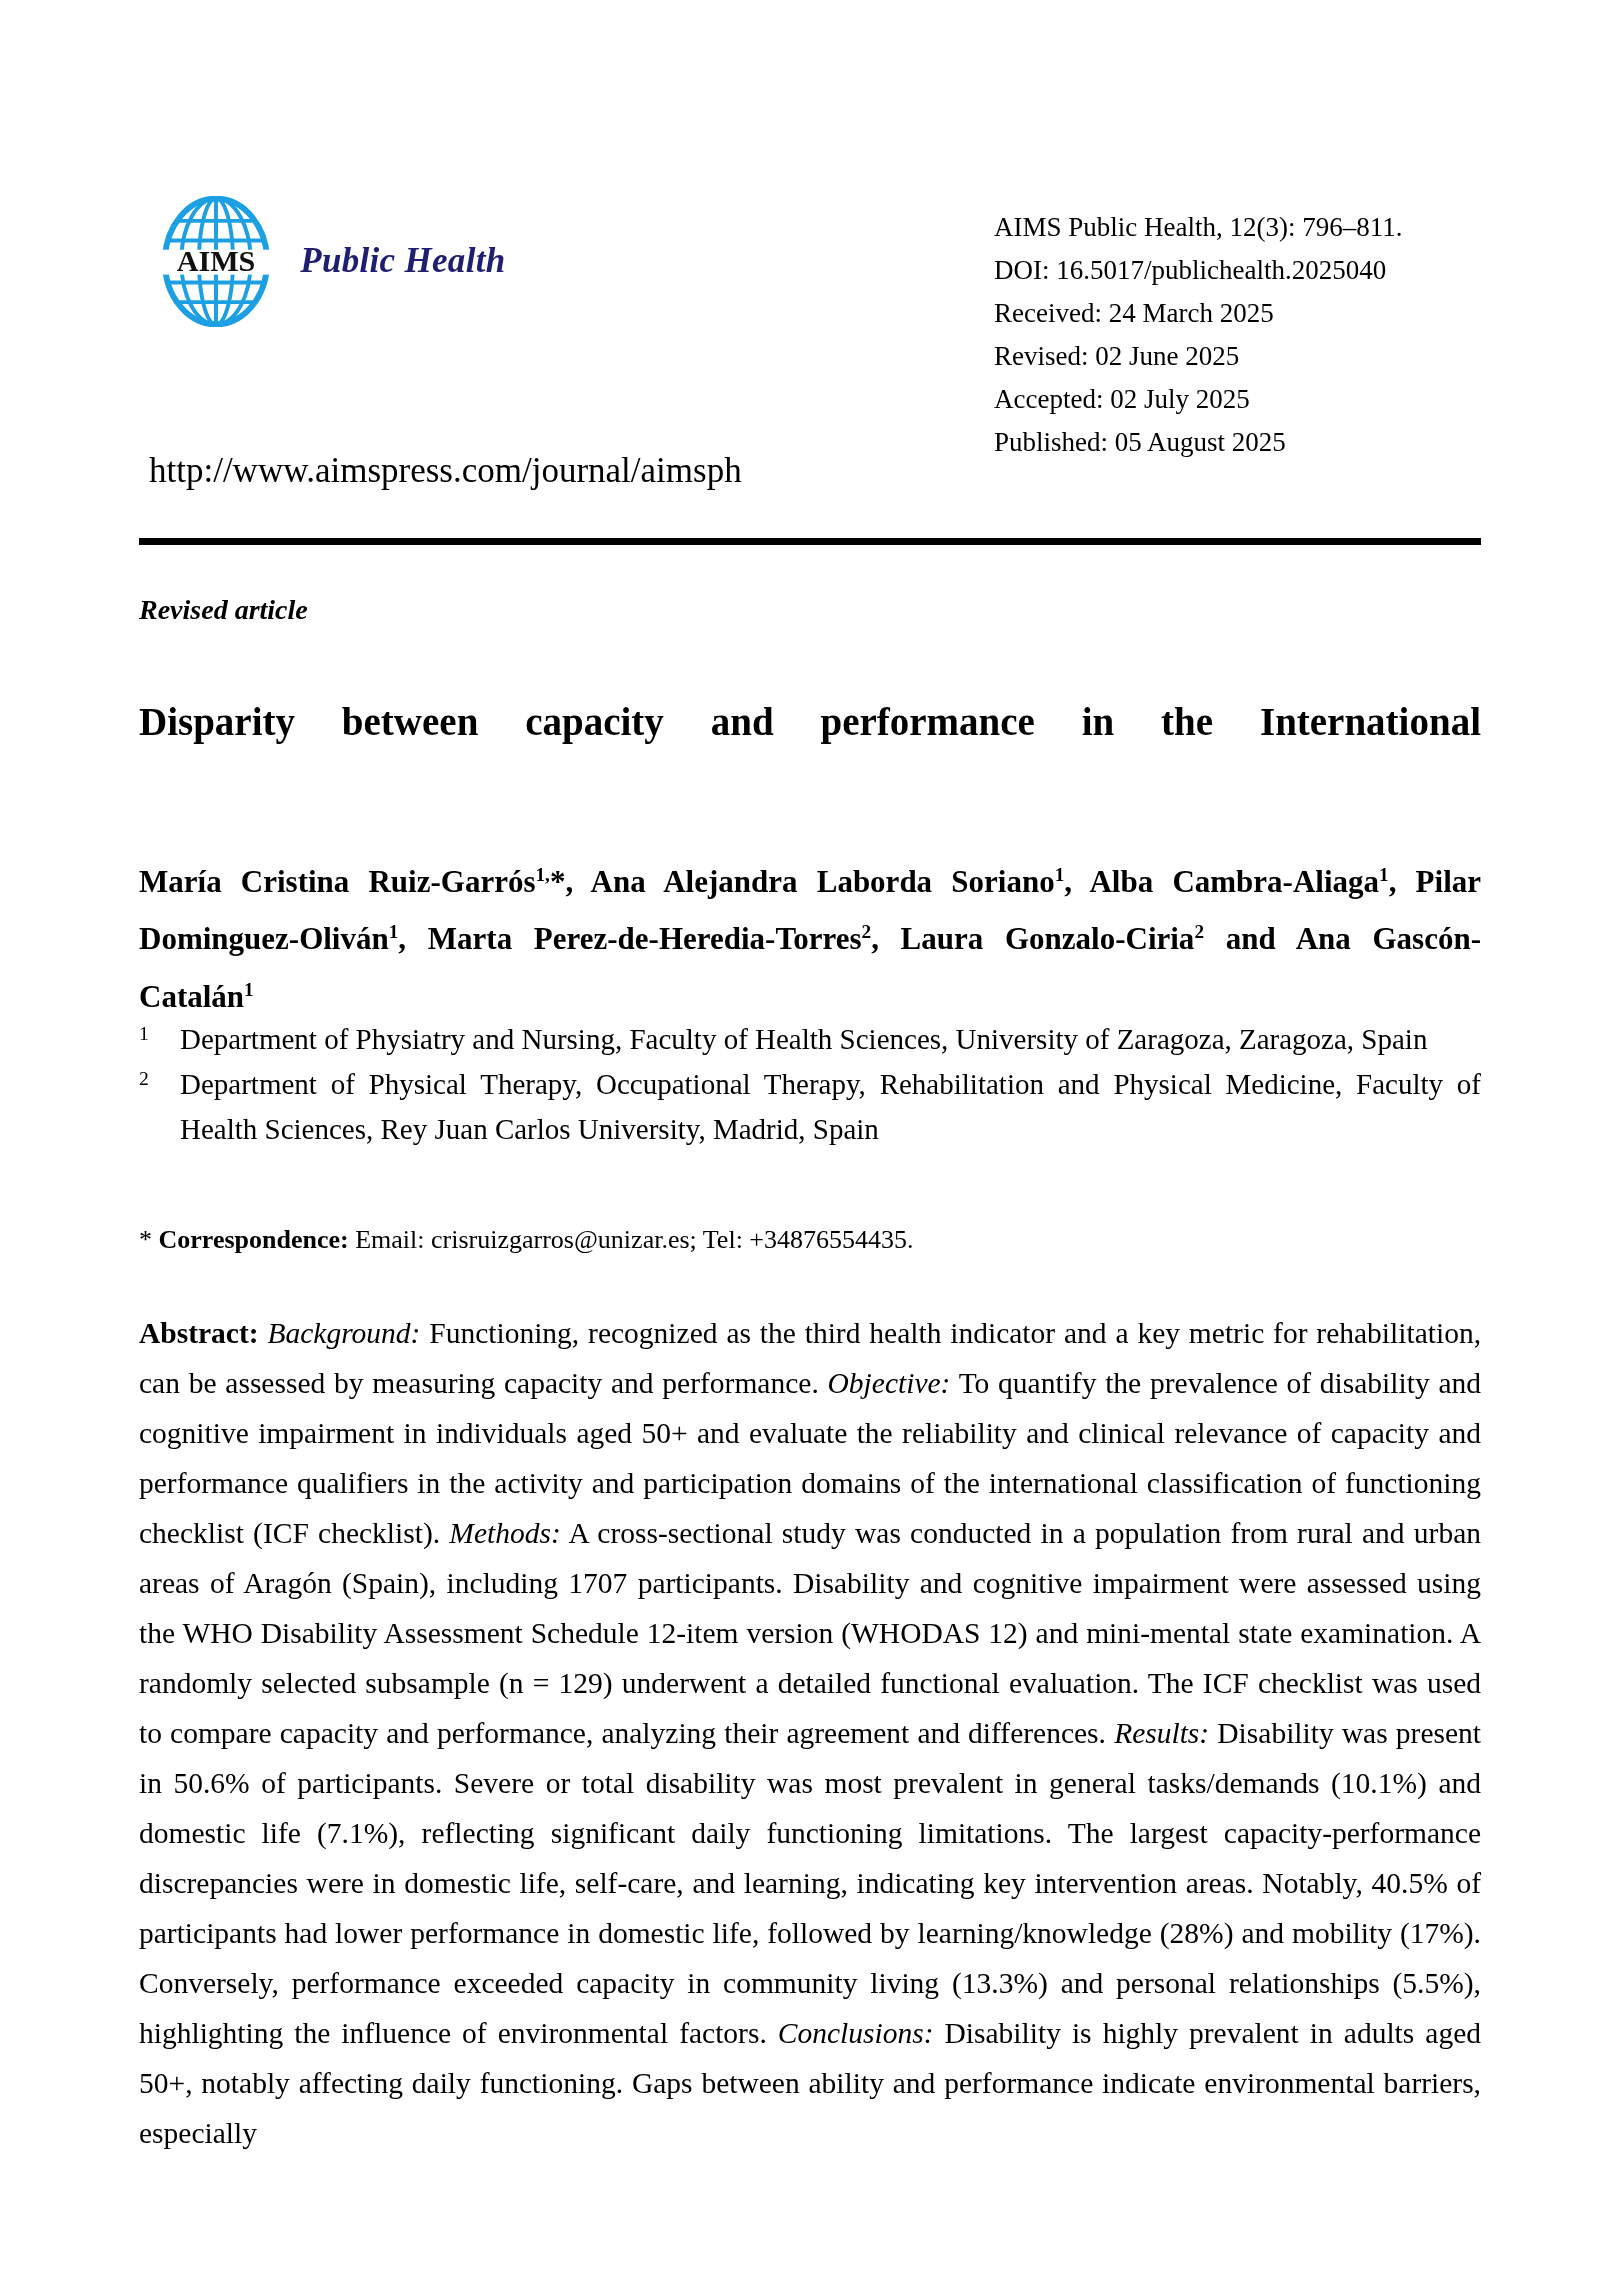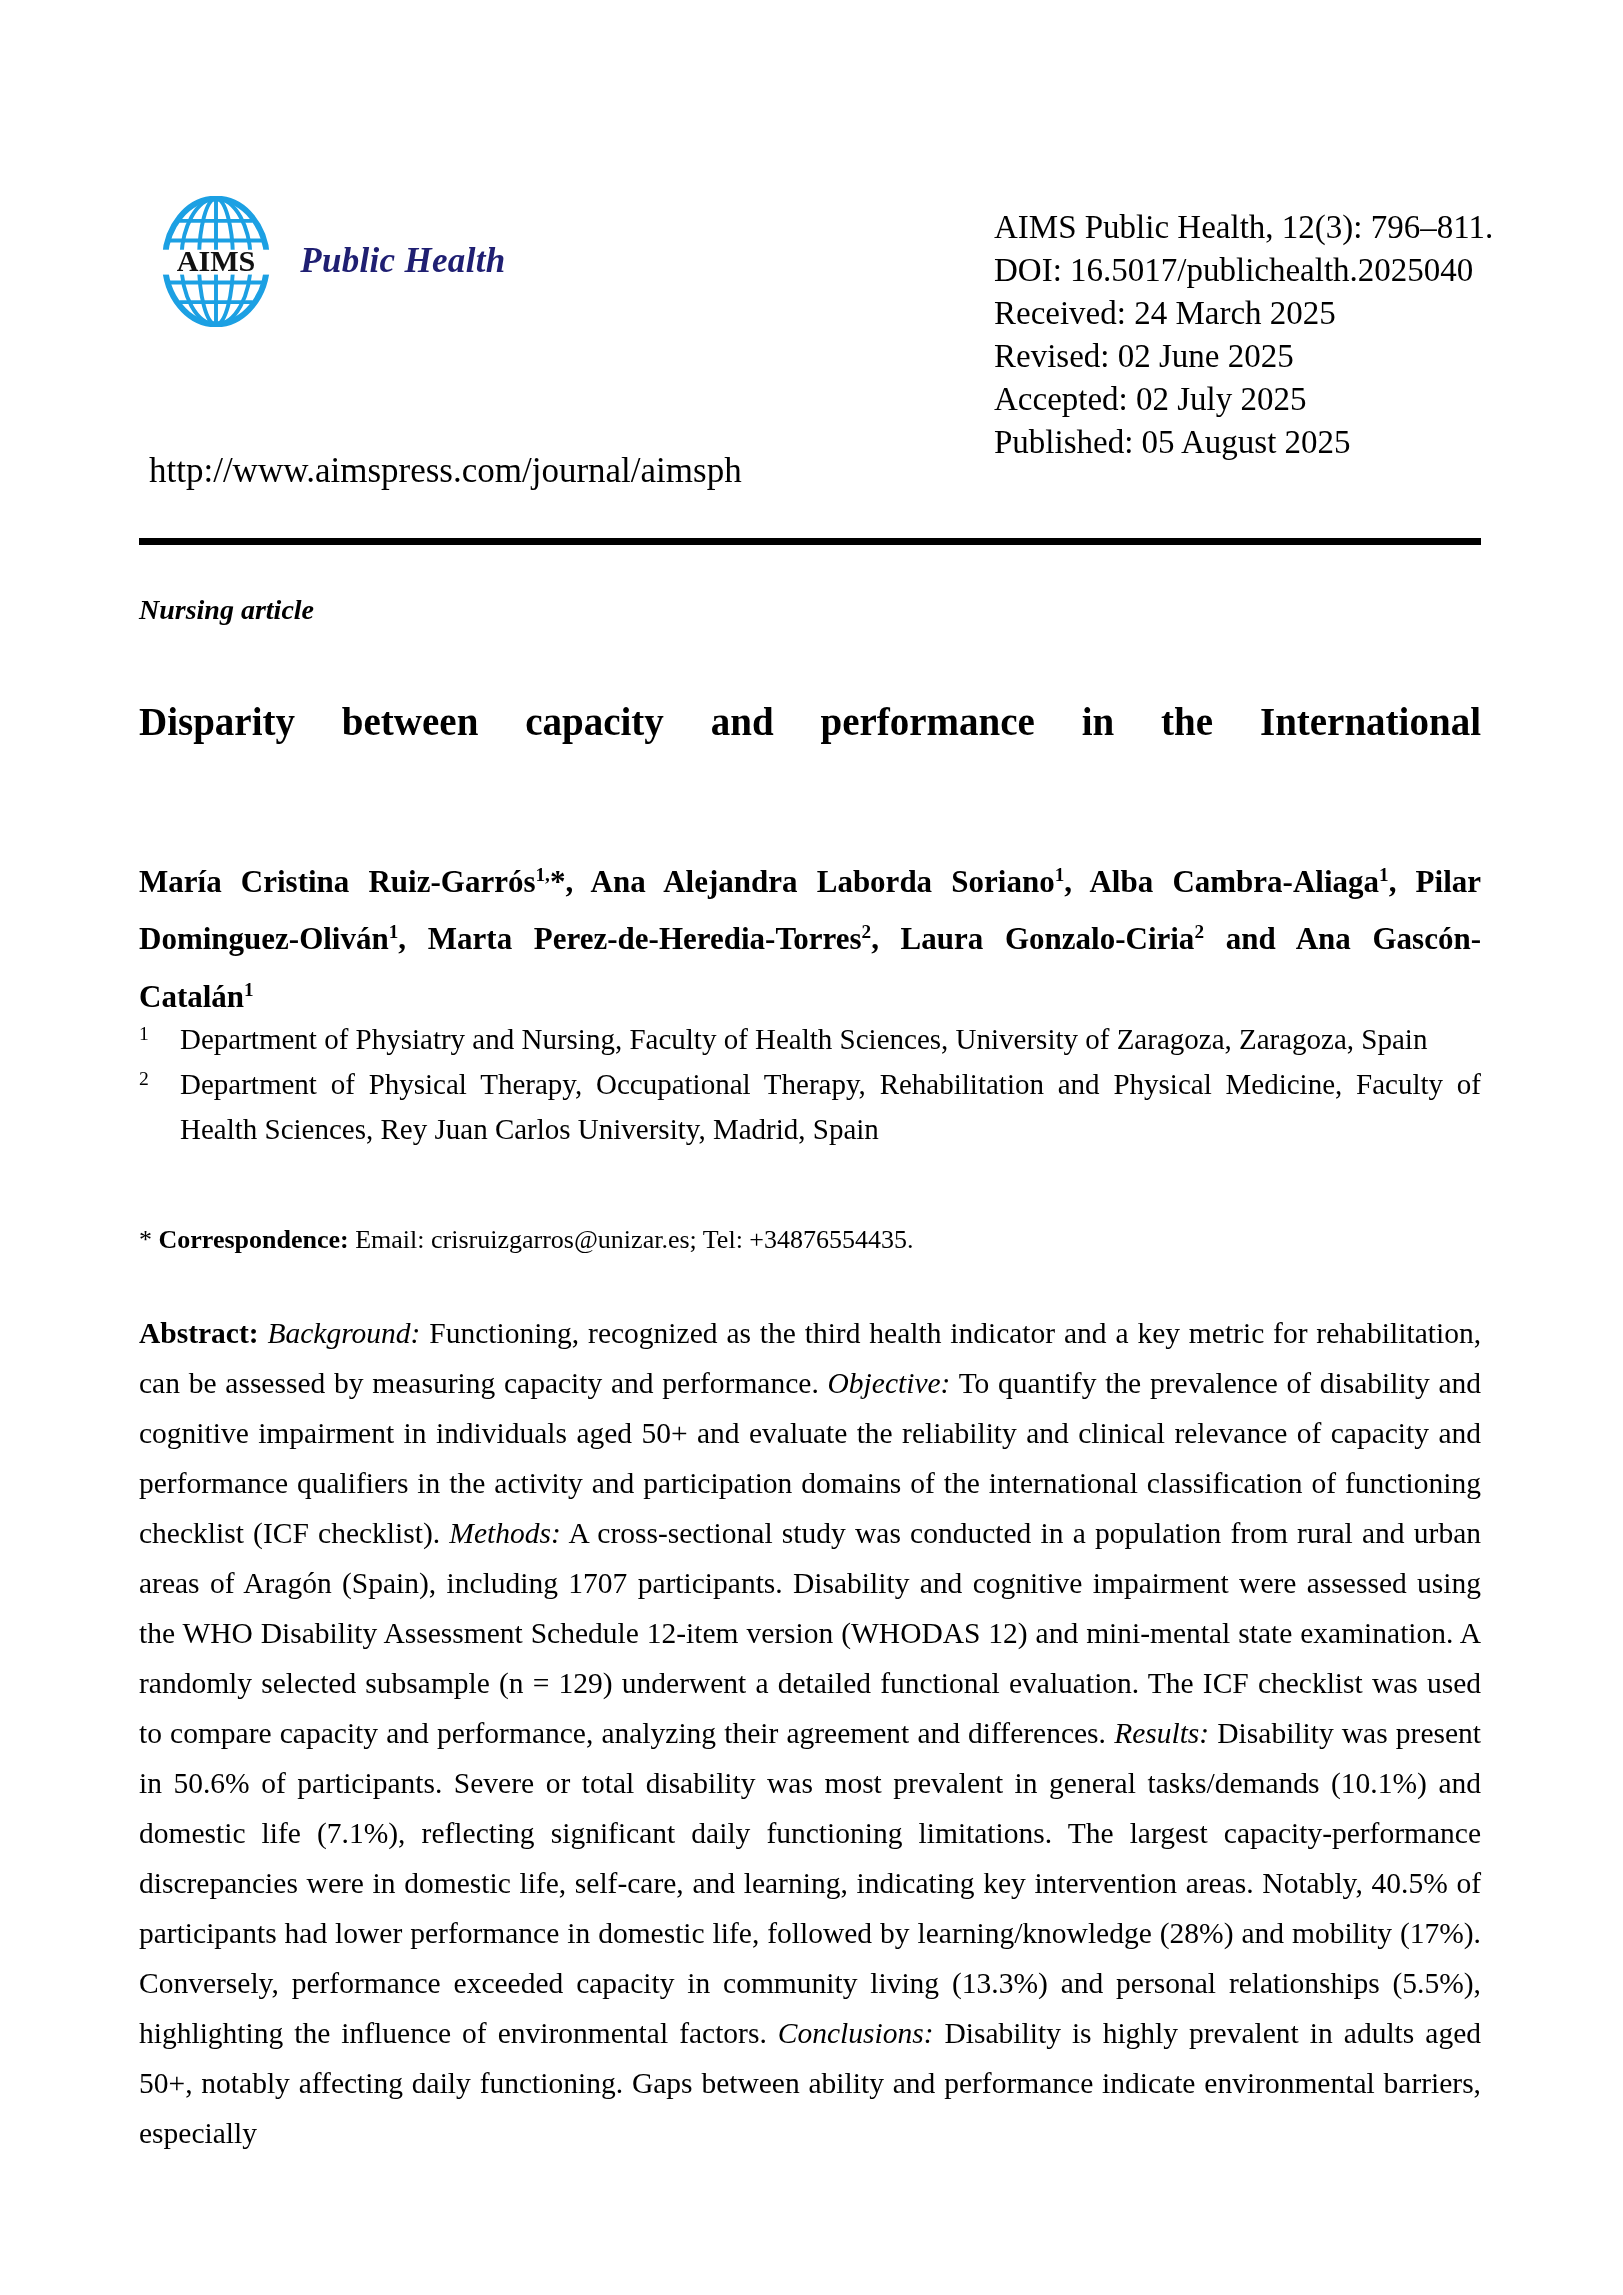--- a/index.html
+++ b/index.html
@@ -58,21 +58,21 @@
     white-space: nowrap;
   }
 
   .meta {
     position: absolute;
     left: 855px;
     top: 17px;
     width: 497px;
   }
   .meta .line {
-    font-size: 33px;
+    font-size: 27px;
     line-height: 43px;
     white-space: nowrap;
   }
 
   .journal-url {
     position: absolute;
     left: 10px;
     top: 262px;
     font-size: 35px;
     white-space: nowrap;
@@ -216,21 +216,21 @@
       <div class="line">Revised: 02 June 2025</div>
       <div class="line">Accepted: 02 July 2025</div>
       <div class="line">Published: 05 August 2025</div>
     </div>
 
     <div class="journal-url">http://www.aimspress.com/journal/aimsph</div>
   </div>
 
   <div class="rule"></div>
 
-  <div class="article-type">Nursing article</div>
+  <div class="article-type">Revised article</div>
 
   <h1 class="title">
     <span class="tline justified">
       <span>Disparity</span>
       <span>between</span>
       <span>capacity</span>
       <span>and</span>
       <span>performance</span>
       <span>in</span>
       <span>the</span>

